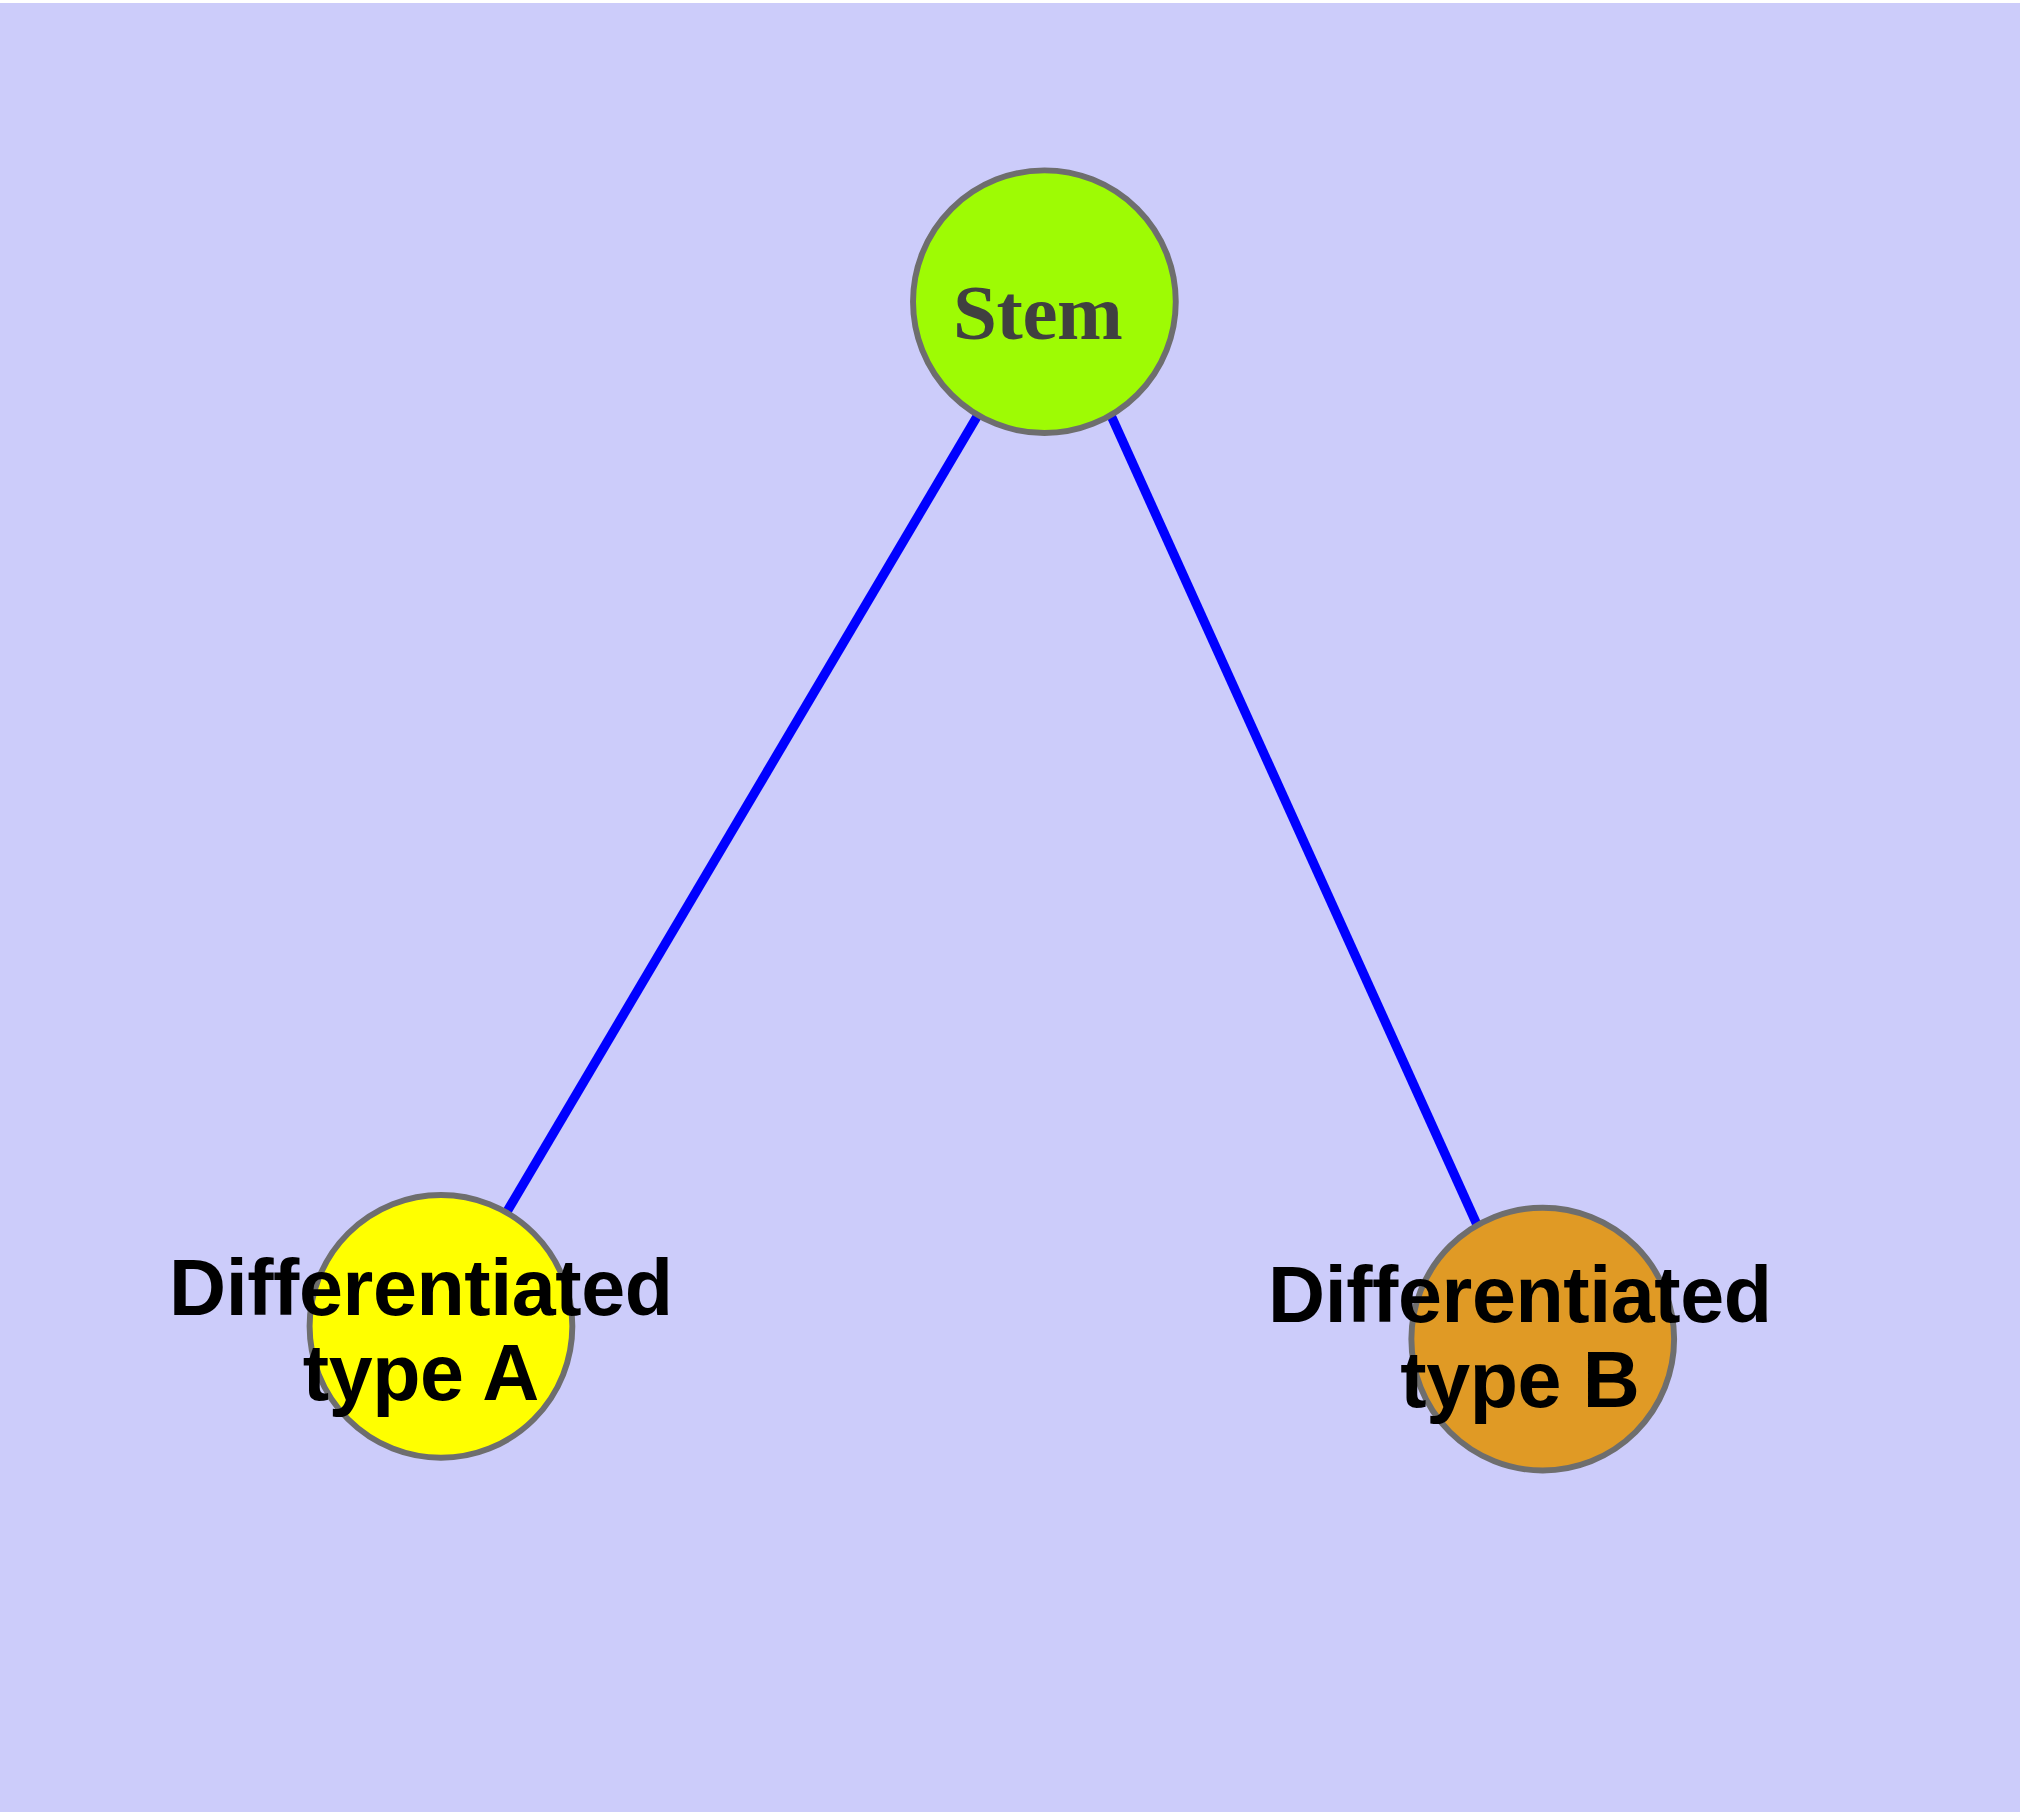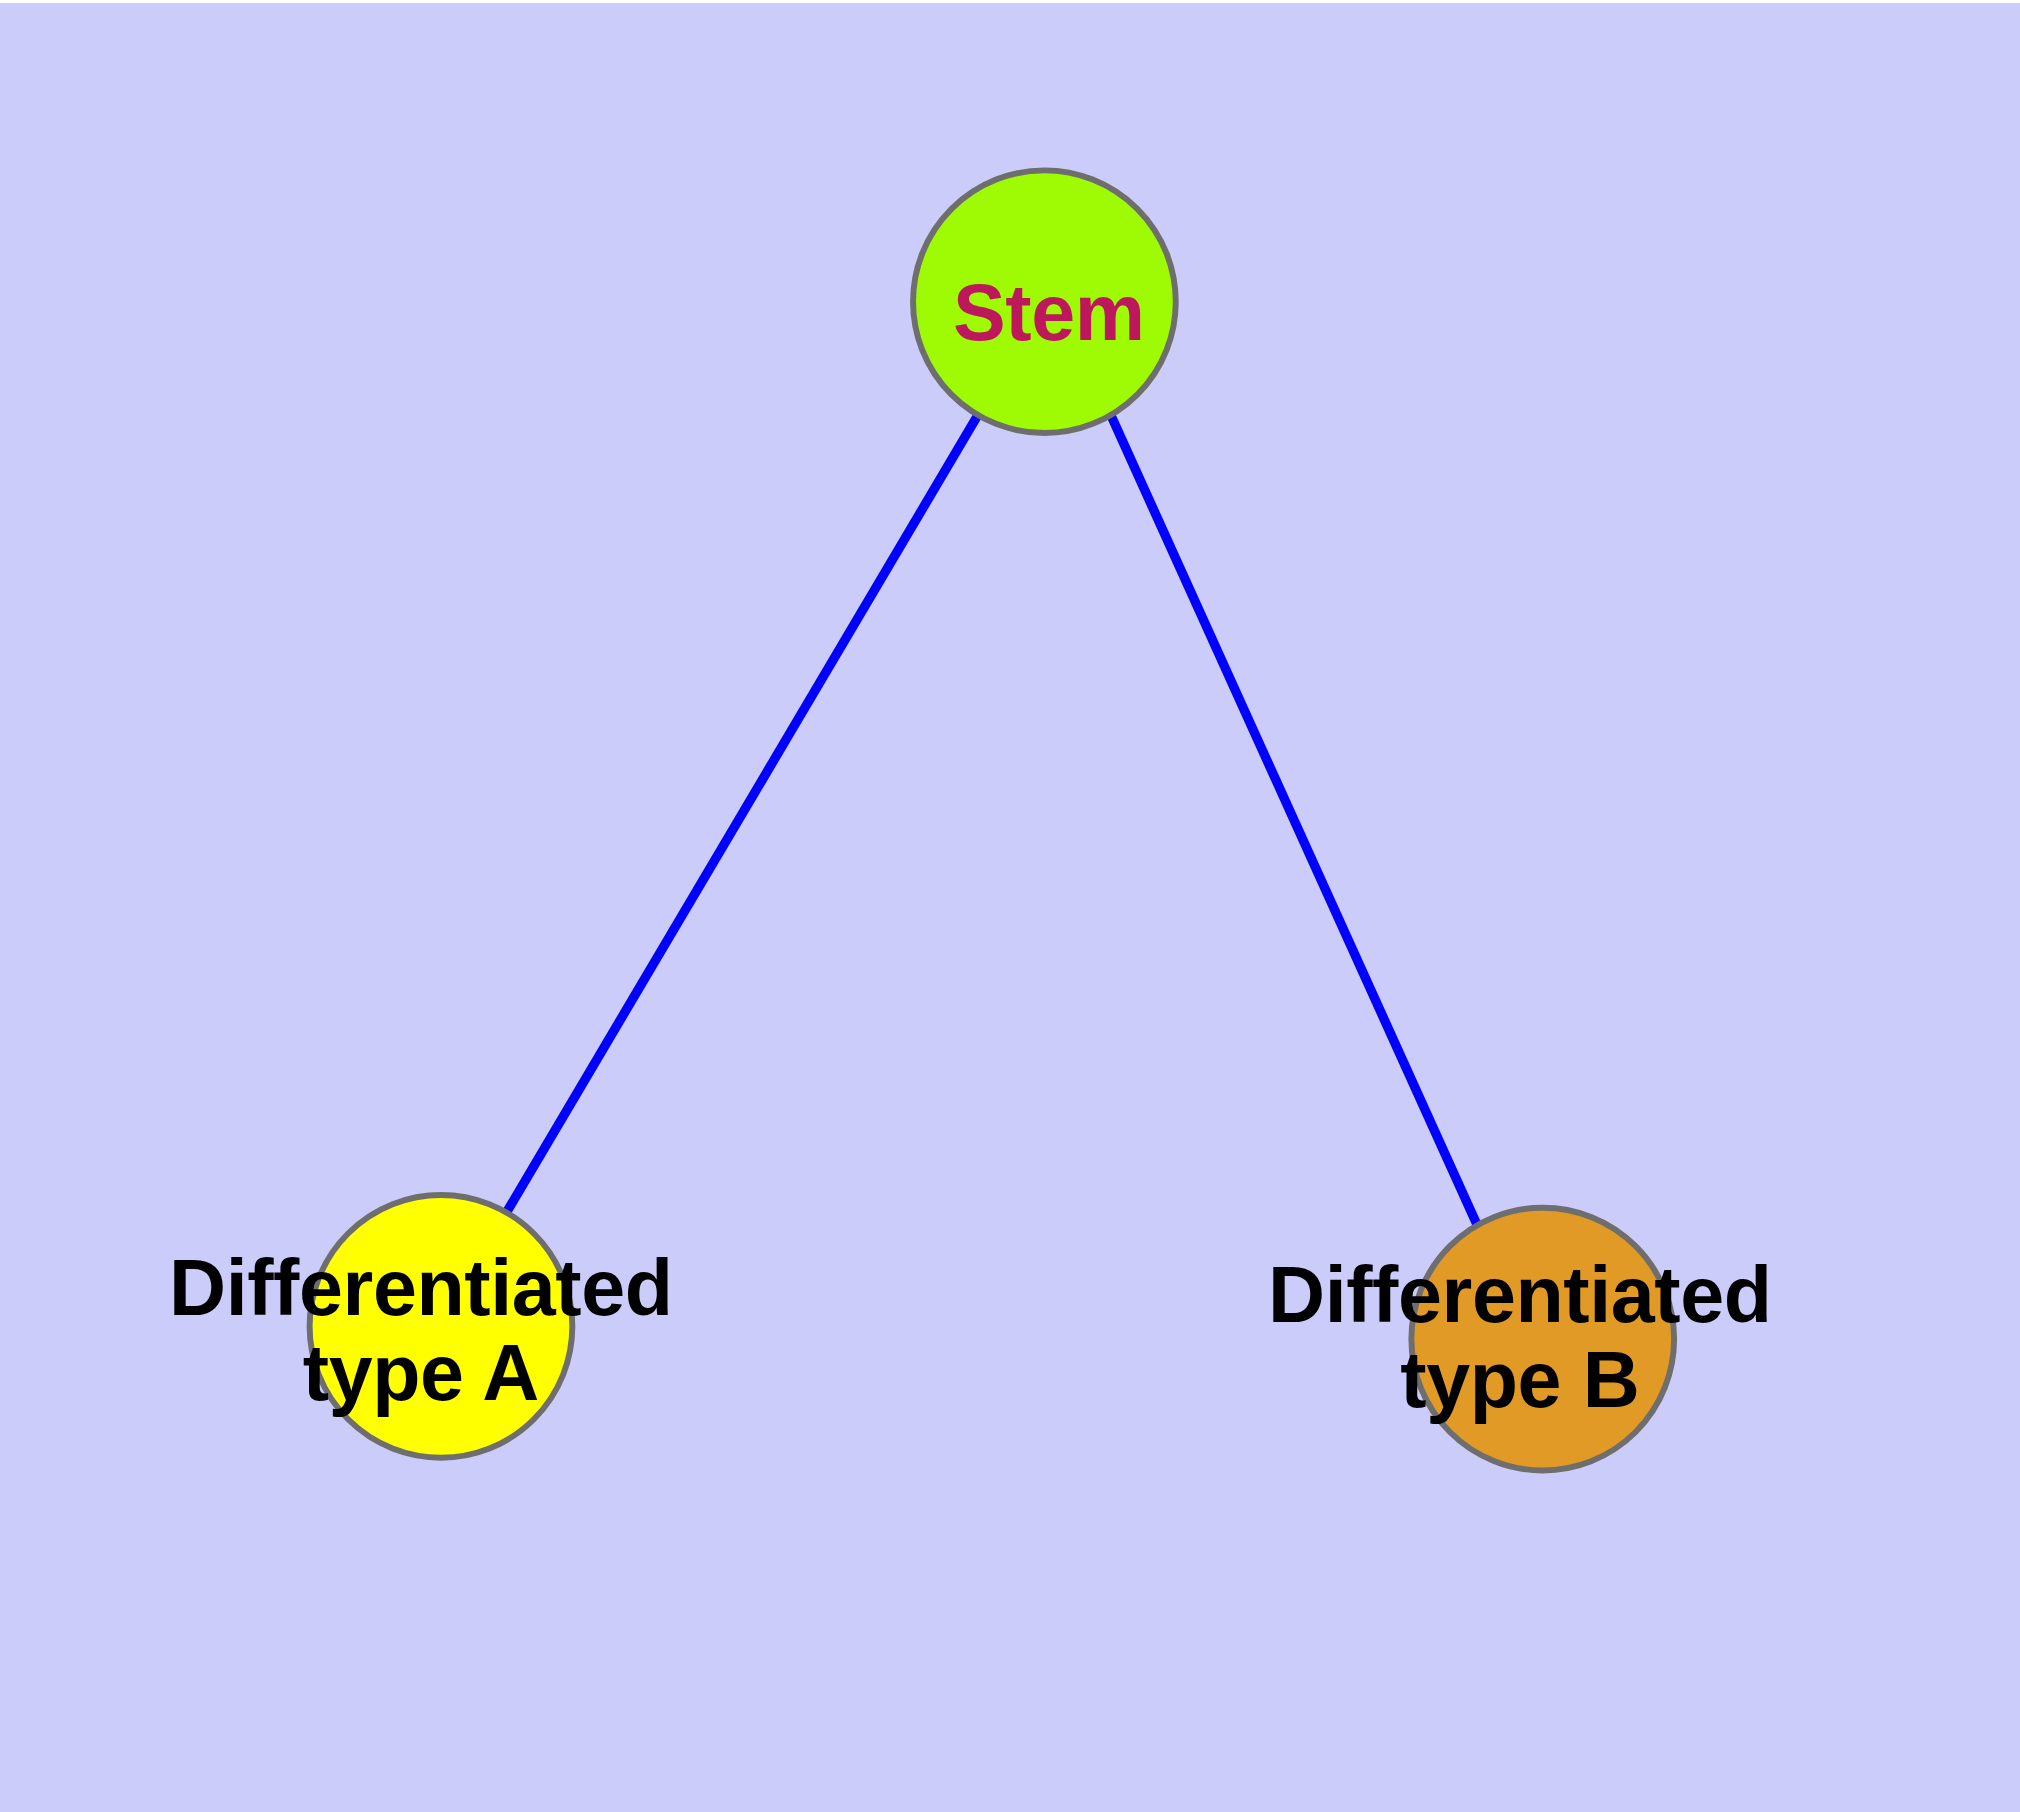--- a/index.html
+++ b/index.html
@@ -56,21 +56,21 @@
         <line x1="1310" y1="489" x2="1742" y2="1444" stroke="#0000ff" stroke-width="11" stroke-linecap="butt"></line>
       </g>
     <g id="nodes-layer">
         <circle cx="1232" cy="356" r="155" fill="#9efb04" stroke="#6e6e6e" stroke-width="7"></circle>
         <circle cx="520" cy="1565" r="155" fill="#ffff00" stroke="#6e6e6e" stroke-width="7"></circle>
         <circle cx="1820" cy="1580" r="155" fill="#e09a25" stroke="#6e6e6e" stroke-width="7"></circle>
       </g>
   </svg>
 
   <div id="labels-layer">
-      <div class="node-label" style="font-size: 79px; color: #be185d; left: 953px; top: 270px;">Stem</div>
+      <div class="node-label" style="font-size: 79px; color: #404040; left: 953px; top: 270px; font-family: Liberation Serif, serif;">Stem</div>
       <div class="node-label" style="font-size: 79px; color: rgb(0, 0, 0); left: 169px; top: 1245px;">Differentiated
 type A</div>
       <div class="node-label" style="font-size: 79px; color: rgb(0, 0, 0); left: 1268px; top: 1252px;">Differentiated
 type B</div>
     </div>
 
 </div>
 
 
 </body></html>

